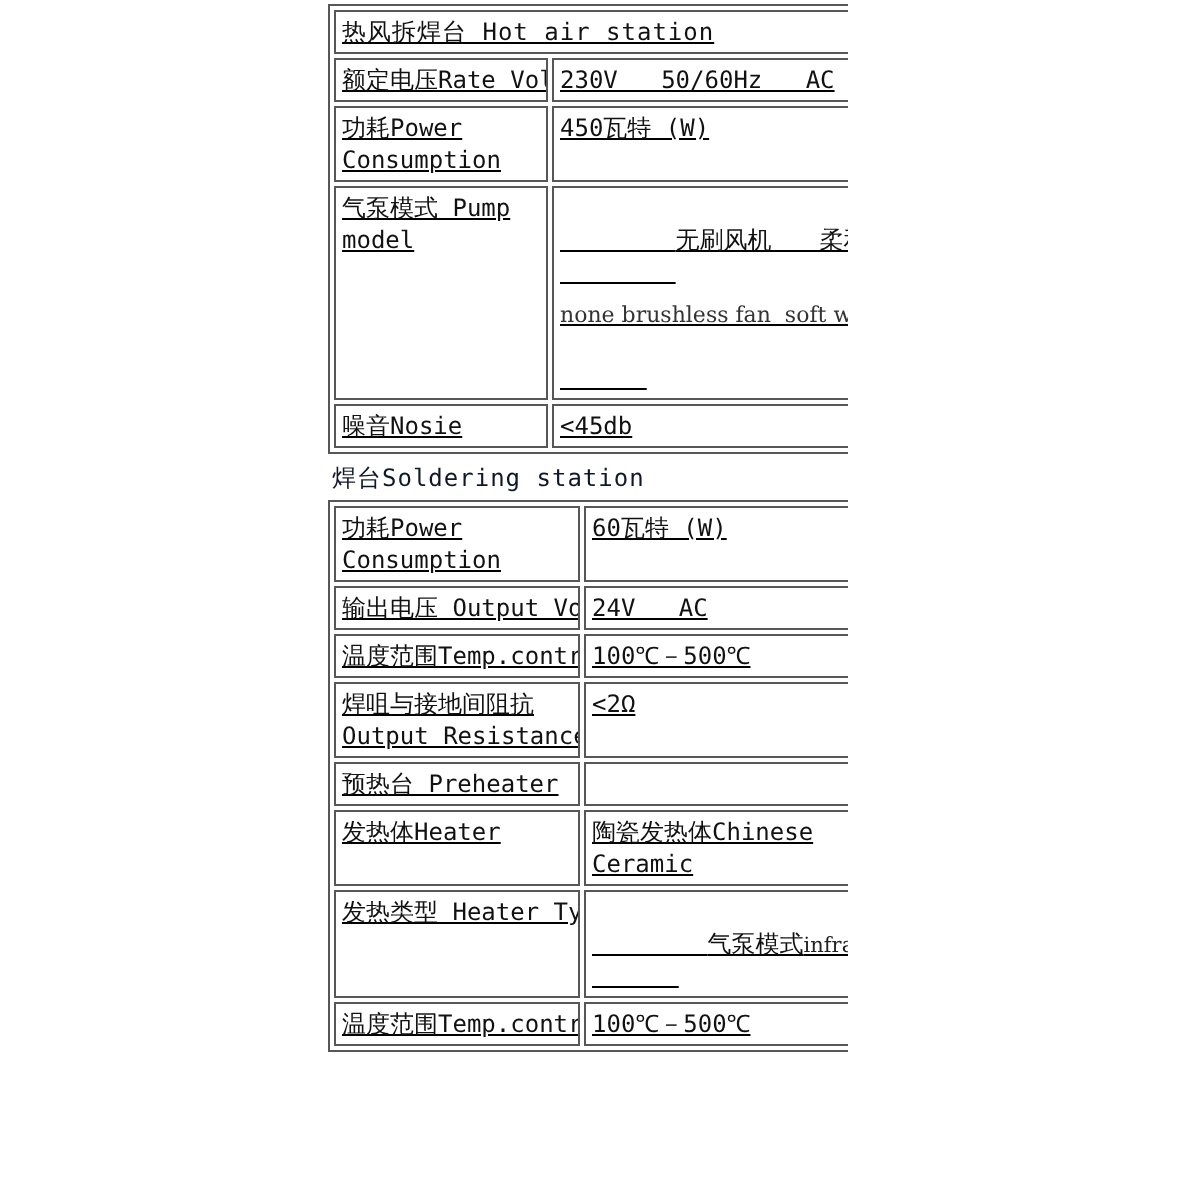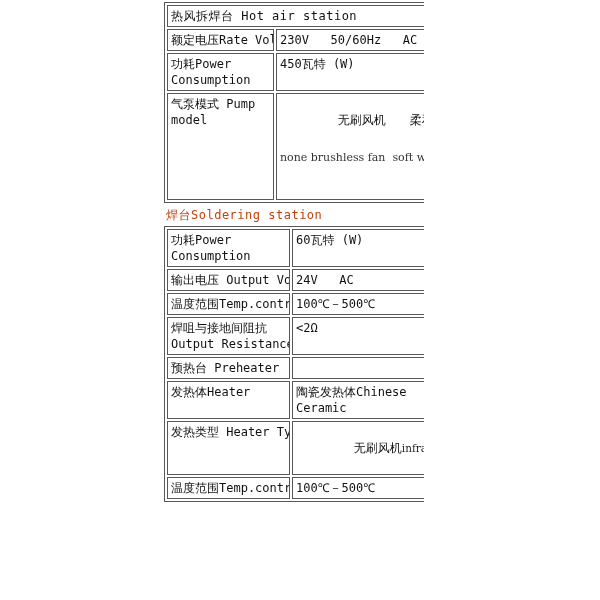--- a/index.html
+++ b/index.html
@@ -19,36 +19,37 @@
     overflow: hidden;
     background: #ffffff;
   }
   table.spec {
     border: 1px solid #575757;
     border-collapse: separate;
     border-spacing: 2px;
     table-layout: fixed;
     width: 420px;
     background: #ffffff;
+    text-decoration: underline;
   }
   table.spec td {
     border: 1px solid #575757;
     padding: 2px 3px;
     font: 12px/16px "DejaVu Sans Mono", monospace;
     color: #111111;
     vertical-align: top;
     overflow: hidden;
     white-space: pre;
   }
   td.hdr {
     letter-spacing: 0.5px;
   }
   .free-hdr {
     font: 12px/16px "DejaVu Sans Mono", monospace;
-    color: #c2410c;
+    color: #0f172a;
     padding: 4px 2px 3px 2px;
     letter-spacing: 0.5px;
     white-space: pre;
     background: #ffffff;
   }
   .sub-en {
     display: block;
     font: 11px/14px "DejaVu Serif", serif;
     color: #333333;
     margin-top: 7px;
@@ -83,20 +84,24 @@
       <td class="val">450瓦特 (W)</td>
     </tr>
     <tr>
       <td class="lbl">气泵模式 Pump
 model</td>
       <td class="val">
         <span>无刷风机　　柔和风</span>
         <span class="sub-en">none brushless fan  soft wind</span>
       </td>
     </tr>
+    <tr>
+      <td class="lbl">噪音Nosie</td>
+      <td class="val">&lt;45db</td>
+    </tr>
   </tbody>
     </table>
 
   <div class="free-hdr">焊台Soldering station</div>
 
   <table class="spec">
     <colgroup>
         <col style="width:123px">
         <col>
       </colgroup>
@@ -124,21 +129,21 @@
       <td class="val"></td>
     </tr>
     <tr>
       <td class="lbl">发热体Heater</td>
       <td class="val">陶瓷发热体Chinese
 Ceramic</td>
     </tr>
     <tr>
       <td class="lbl">发热类型 Heater Type</td>
       <td class="val">
-        <span>无刷风机</span><span class="inline-en">infrared heater</span>
+        <span>气泵模式</span><span class="inline-en">infrared heater</span>
       </td>
     </tr>
     <tr>
       <td class="lbl">温度范围Temp.control</td>
       <td class="val">100℃－500℃</td>
     </tr>
   </tbody>
     </table>
 
 </div>

